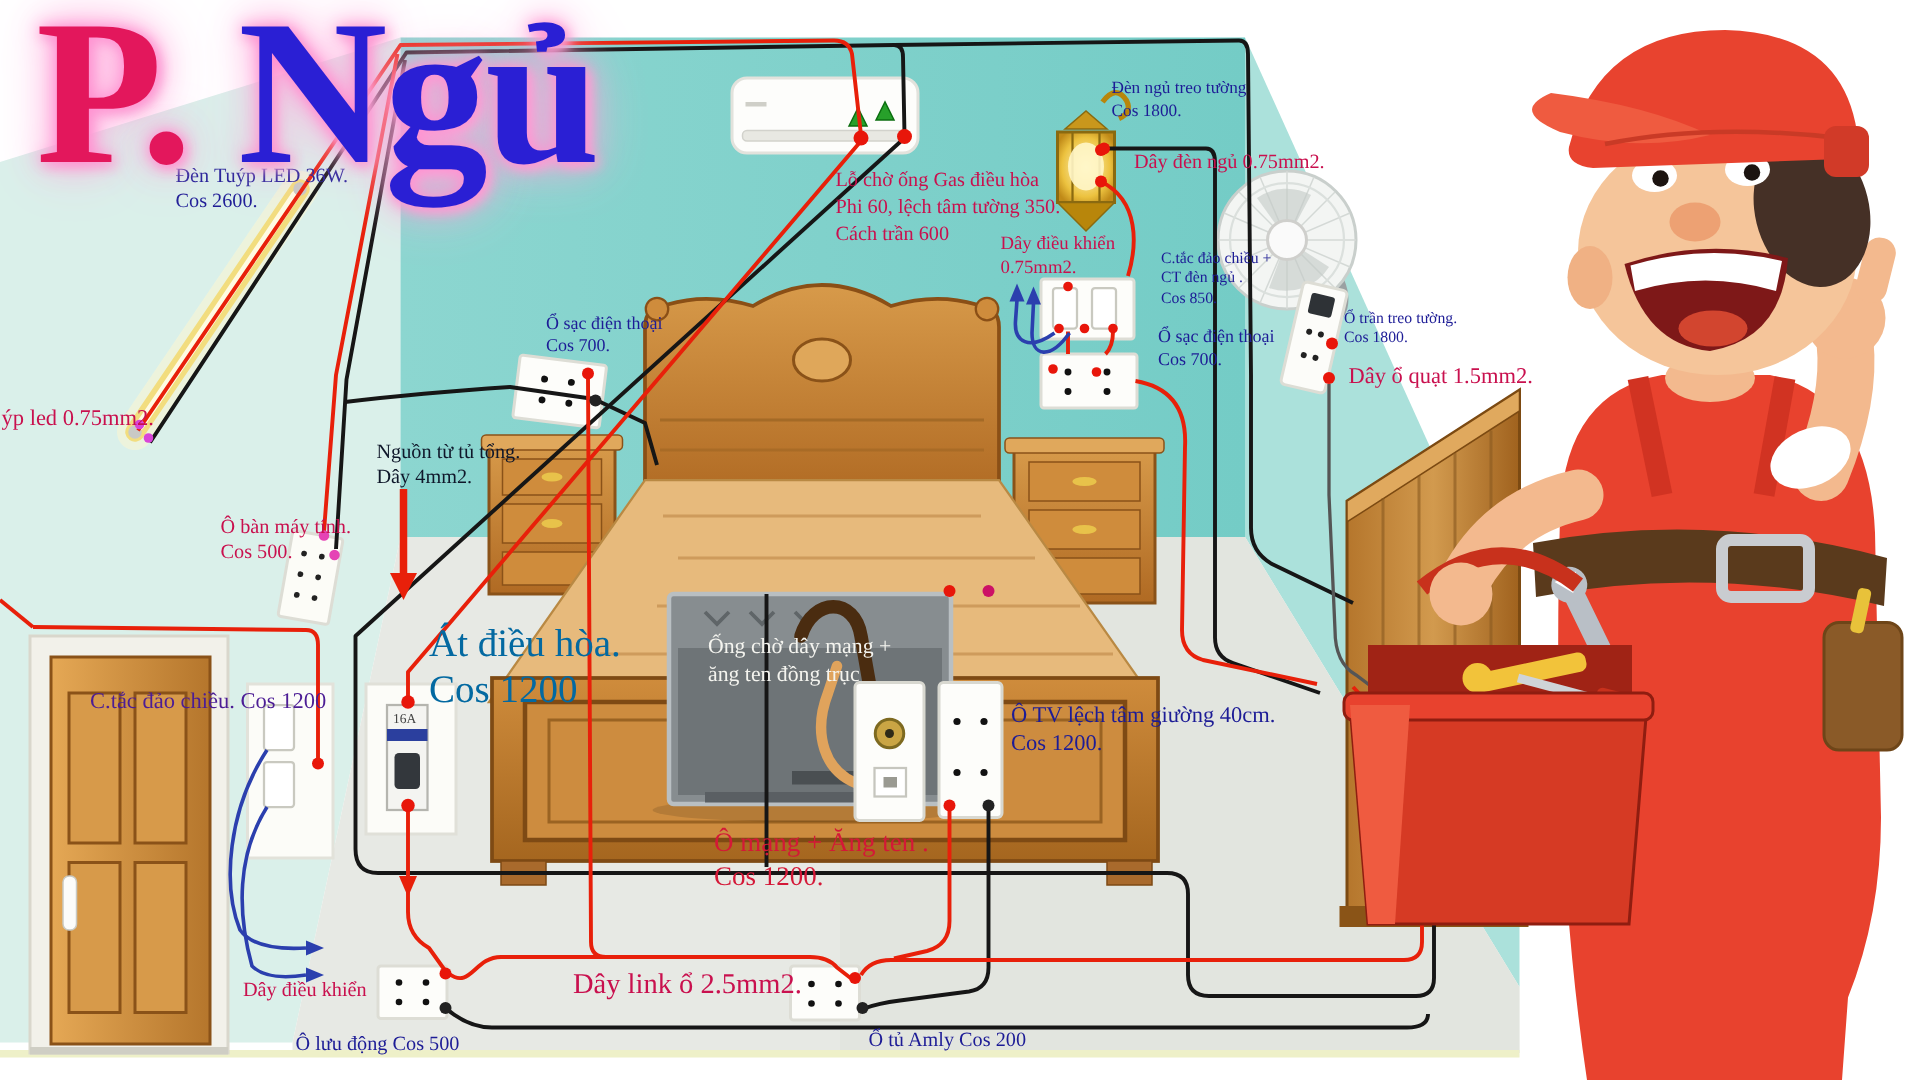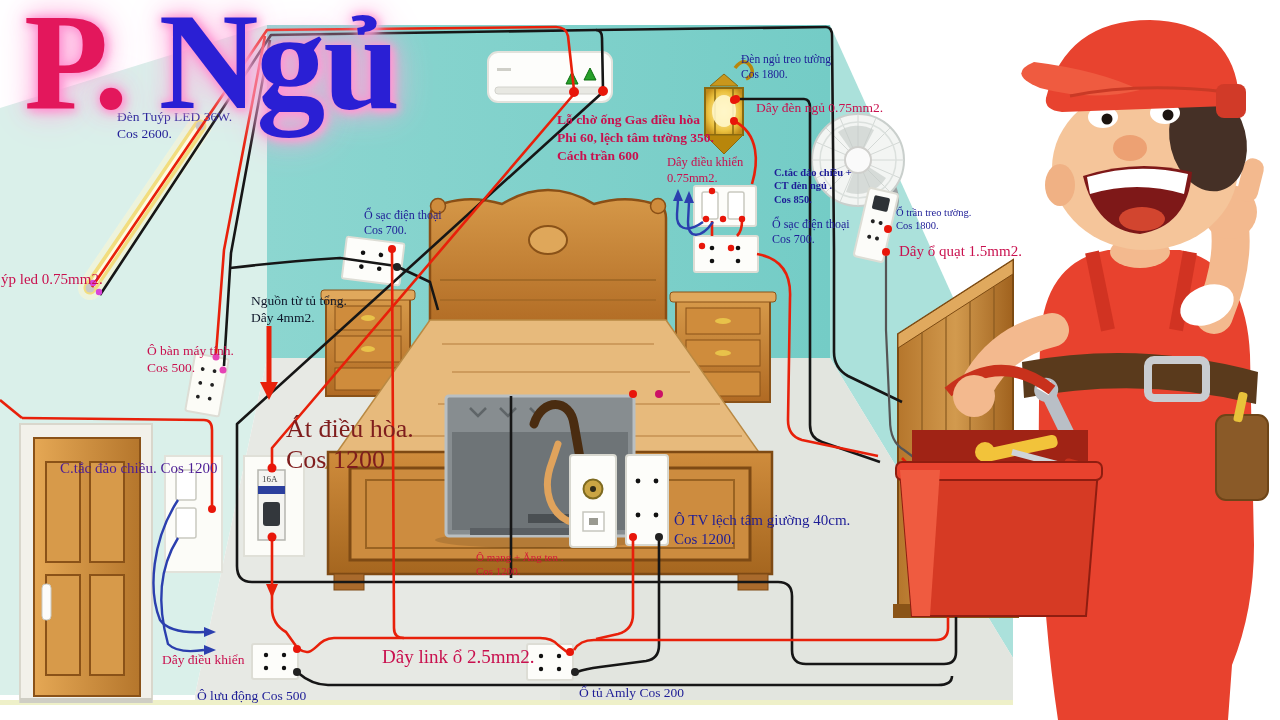--- a/index.html
+++ b/index.html
@@ -4,46 +4,46 @@
 <style>
   html,body{margin:0;padding:0;background:#fff;}
   #stage{position:relative;width:1280px;height:720px;overflow:hidden;background:#ffffff;
          font-family:"Liberation Serif",serif;}
   #bg{position:absolute;left:0;top:0;}
   .lbl{position:absolute;line-height:1.28;white-space:nowrap;z-index:5;}
   .lbl span{display:block;}
   .navy{color:#1d1c96;}
   .crim{color:#c9104e;}
   .red{color:#4c1d95;}
-  .dred{color:#7f1d1d;}
+  .dred{color:#0369a1;}
   .white{color:#f4f4ef;}
 
   #title{position:absolute;left:24px;top:-18px;z-index:6;font-weight:bold;font-size:138px;
          letter-spacing:-2px;
          text-shadow:0 0 10px #ff8fd0,0 0 22px #ff9ad5,0 0 40px #ffb7e2,3px 3px 8px #f9a8d4;}
   #title .tp{color:#e3175c;}
   #title .tn{color:#2a1fd4;}
 
   #lb-led{left:117px;top:108px;font-size:13.5px;font-family:Liberation Serif, serif;}
   #lb-ledwire{left:1px;top:270px;font-size:15px;text-align:right;}
-  #lb-achole{left:557px;top:111px;font-size:13.5px;line-height:1.32;font-weight:bold;}
+  #lb-achole{left:557px;top:111px;font-size:13.5px;line-height:1.32;}
   #lb-lamp{left:741px;top:52px;font-size:11.5px;}
   #lb-lampwire{left:756px;top:99px;font-size:13.5px;}
   #lb-ctrlr{left:667px;top:154px;font-size:12.5px;}
-  #lb-swr{left:774px;top:166px;font-size:10.5px;font-weight:bold;}
+  #lb-swr{left:774px;top:166px;font-size:10.5px;}
   #lb-phr{left:772px;top:217px;font-size:12px;}
   #lb-fano{left:896px;top:206px;font-size:10.5px;}
   #lb-fanw{left:899px;top:242px;font-size:15px;}
   #lb-phl{left:364px;top:208px;font-size:12px;}
   #lb-src{left:251px;top:292px;font-size:13.5px;color:#0f172a;}
   #lb-comp{left:147px;top:342px;font-size:13.5px;}
   #lb-brk{left:286px;top:414px;font-size:26px;line-height:1.18;}
   #lb-tvcond{left:472px;top:422px;font-size:14.5px;}
-  #lb-net{left:476px;top:550px;font-size:11px;color:#d41837;}
-  #lb-tvo{left:674px;top:511px;font-size:15px;}
+  #lb-net{left:476px;top:550px;font-size:18px;color:#d41837;}
+  #lb-tvo{left:674px;top:468px;font-size:15px;}
   #lb-door{left:60px;top:459px;font-size:15px;}
   #lb-ctrll{left:162px;top:651px;font-size:13.5px;}
   #lb-mob{left:197px;top:687px;font-size:13.5px;}
   #lb-link{left:382px;top:645px;font-size:19px;}
   #lb-amly{left:579px;top:684px;font-size:13.5px;}
 </style>
 </head>
 <body>
 
 <div id="stage">
@@ -477,20 +477,24 @@
       <span>Dây 4mm2.</span>
 </div>
 <div class="lbl crim" id="lb-comp">
   <span>Ô bàn máy tính.</span>
       <span>Cos 500.</span>
 </div>
 <div class="lbl dred" id="lb-brk">
   <span>Át điều hòa.</span>
       <span>Cos 1200</span>
 </div>
+<div class="lbl white" id="lb-tvcond">
+  <span>Ống chờ dây mạng +</span>
+      <span>ăng ten đồng trục</span>
+</div>
 <div class="lbl" id="lb-net">
   <span>Ô mạng + Ăng ten .</span>
       <span>Cos 1200.</span>
 </div>
 <div class="lbl navy" id="lb-tvo">
   <span>Ô TV lệch tâm giường 40cm.</span>
       <span>Cos 1200.</span>
 </div>
 <div class="lbl red" id="lb-door">
   <span>C.tắc đảo chiều. Cos 1200</span>

